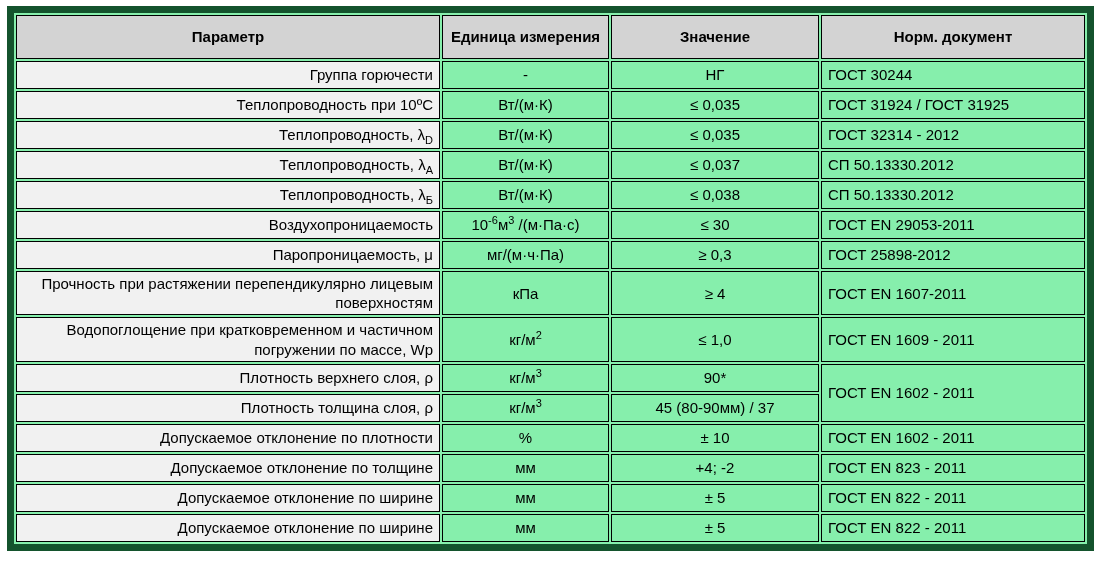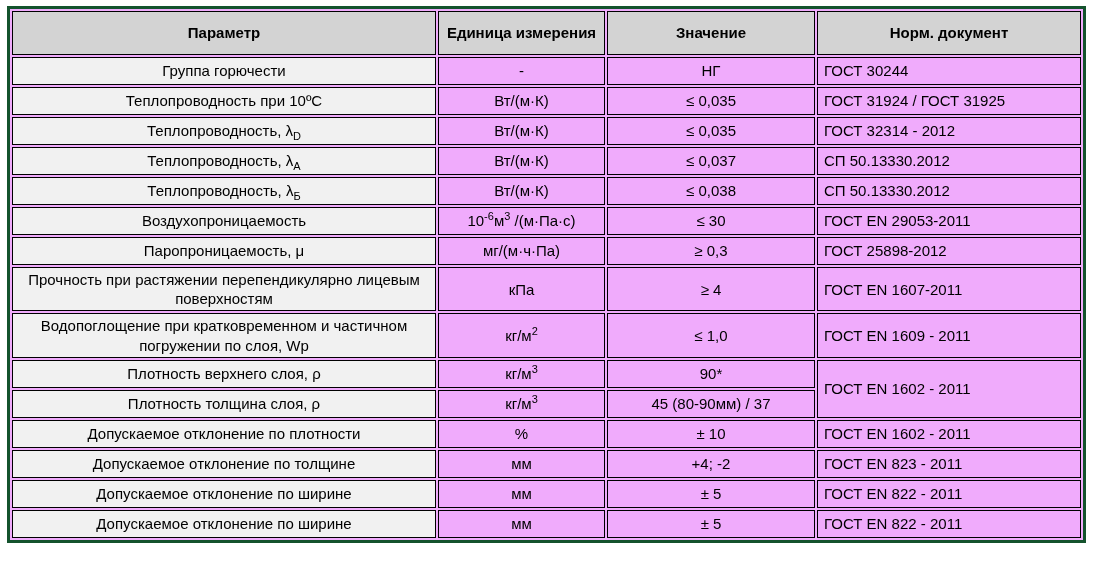--- a/index.html
+++ b/index.html
@@ -10,41 +10,41 @@
     overflow:hidden;
   }
   .page{padding:6px 7px;}
   .title{
     font-size:14px;font-weight:bold;
     margin:2px 0 5px 1px;
   }
   table.spec{
     border-collapse:separate;
     border-spacing:2px;
-    border:3px solid #14532d;
+    border:7px solid #14532d;
     width:1079px;
     table-layout:fixed;
-    background:#f0abfc;
+    background:#86efac;
   }
   th,td{
     border:1px solid #000;
     font-size:15px;
     line-height:1.28;
     vertical-align:middle;
     padding:2px 6px;
     overflow:hidden;
   }
   th{
     background:#d3d3d3;
     font-weight:bold;
     text-align:center;
     height:38px;
   }
   td{height:22px;}
-  td.param{background:#f1f1f1;text-align:center;}
+  td.param{background:#f1f1f1;text-align:right;}
   td.unit{text-align:center;}
   td.value{text-align:center;}
   td.norm{text-align:left;}
   sup,sub{font-size:11px;line-height:0;}
   sup{vertical-align:super;}
   sub{vertical-align:sub;}
   .footnote{
     font-size:14px;
     margin:6px 0 0 1px;
   }
@@ -112,21 +112,21 @@
           <td class="value"><span>≥ 0,3</span></td>
           <td class="norm"><span>ГОСТ 25898-2012</span></td>
         </tr>
         <tr>
           <td class="param"><span>Прочность при растяжении перепендикулярно лицевым поверхностям</span></td>
           <td class="unit"><span>кПа</span></td>
           <td class="value"><span>≥ 4</span></td>
           <td class="norm"><span>ГОСТ EN 1607-2011</span></td>
         </tr>
         <tr>
-          <td class="param"><span>Водопоглощение при кратковременном и частичном погружении по слоя, Wp</span></td>
+          <td class="param"><span>Водопоглощение при кратковременном и частичном погружении по массе, Wp</span></td>
           <td class="unit"><span>кг/м</span><sup>2</sup></td>
           <td class="value"><span>≤ 1,0</span></td>
           <td class="norm"><span>ГОСТ EN 1609 - 2011</span></td>
         </tr>
         <tr>
           <td class="param"><span>Плотность верхнего слоя, ρ</span></td>
           <td class="unit"><span>кг/м</span><sup>3</sup></td>
           <td class="value"><span>90*</span></td>
           <td class="norm" rowspan="2"><span>ГОСТ EN 1602 - 2011</span></td>
         </tr>

